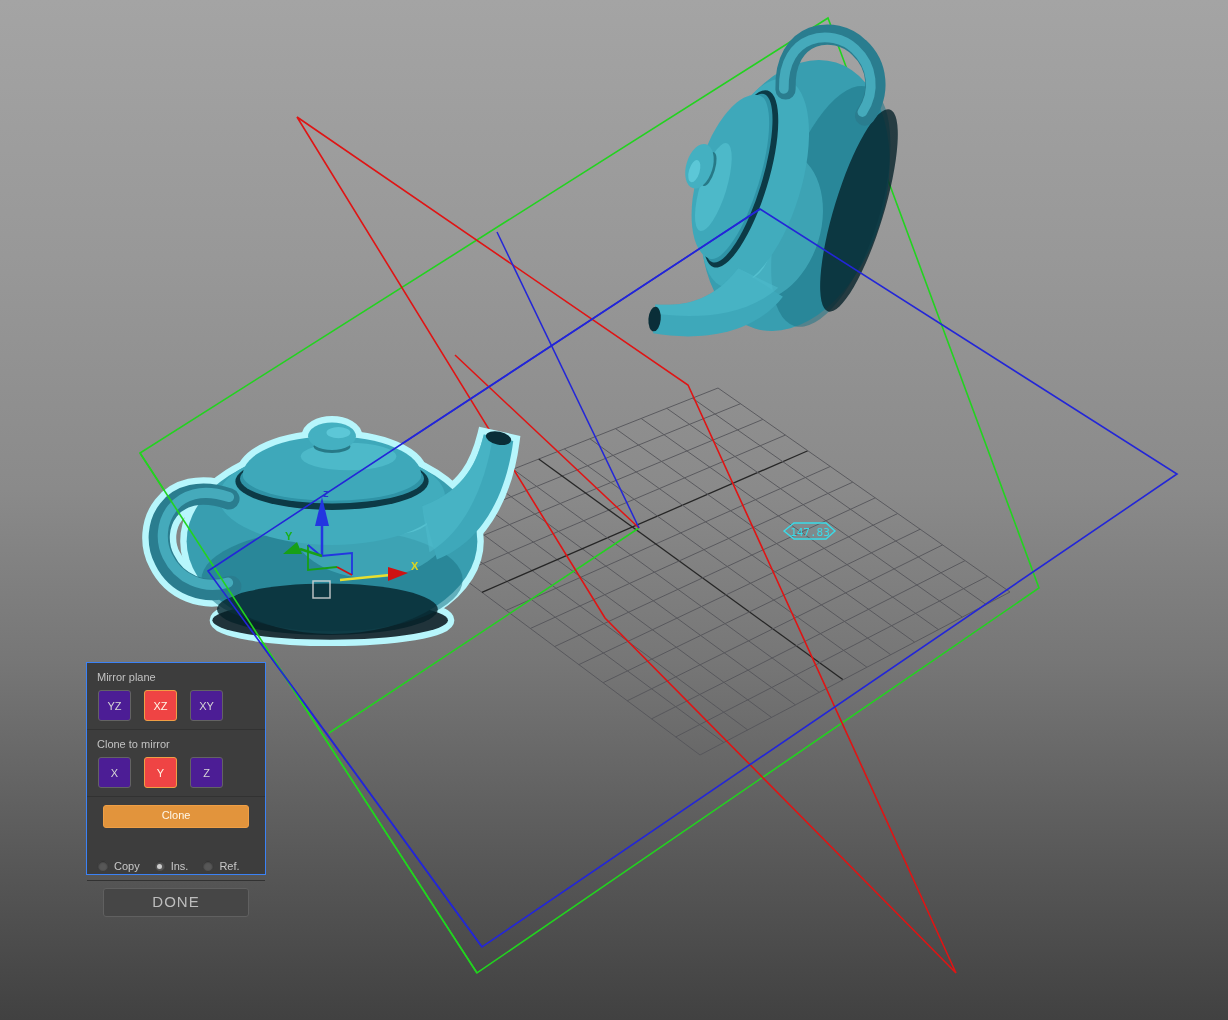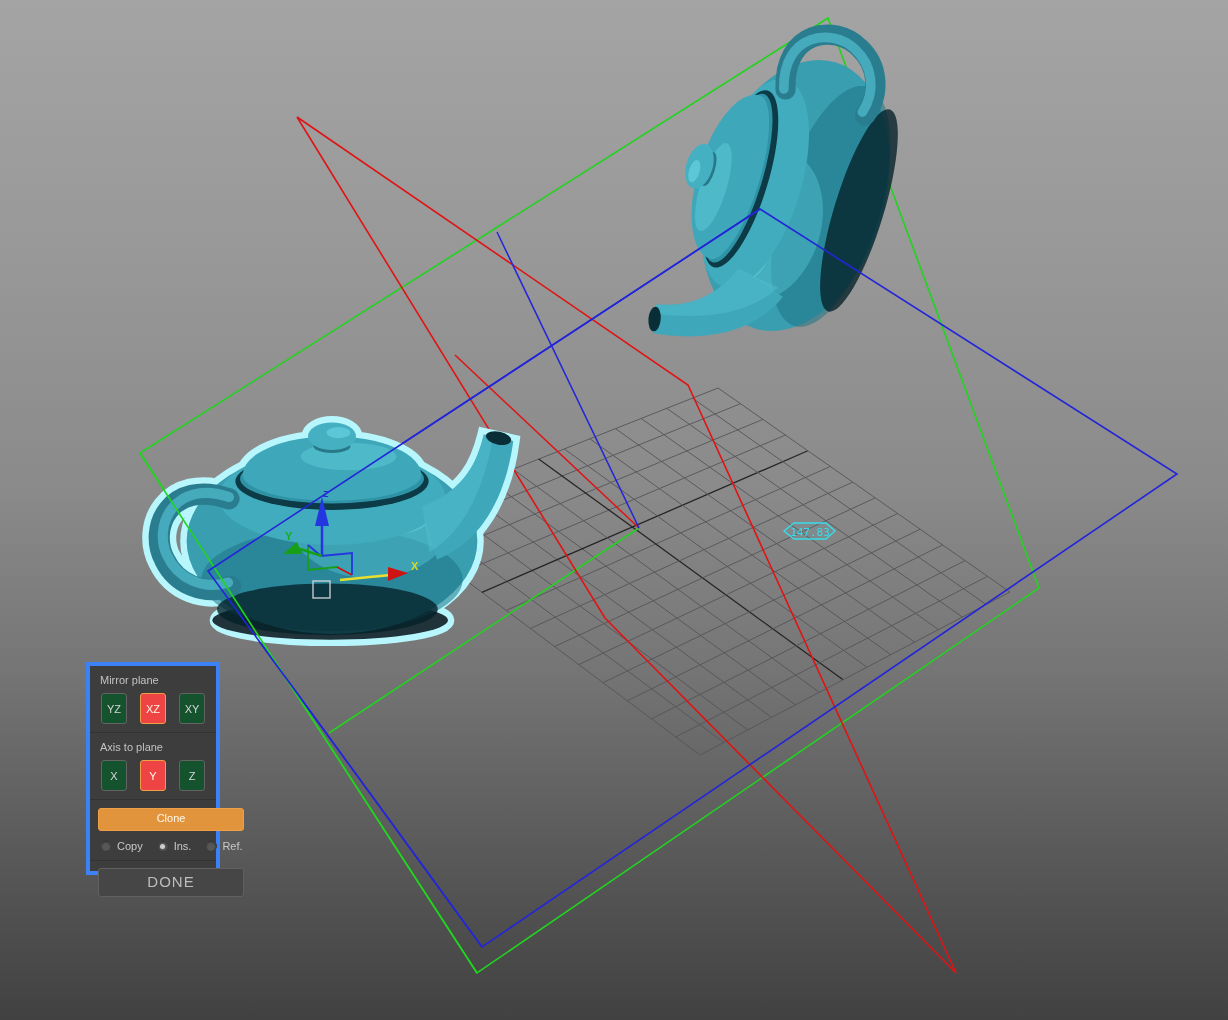--- a/index.html
+++ b/index.html
@@ -4,39 +4,39 @@
 <style>
   html,body{margin:0;padding:0;}
   body{
     width:1228px;height:1020px;overflow:hidden;position:relative;
     background:linear-gradient(180deg,#a4a4a4 0%,#989898 25%,#8a8a8a 48%,#767676 65%,#575757 85%,#414141 100%);
     font-family:"Liberation Sans",sans-serif;
   }
   #viewport{position:absolute;left:0;top:0;width:1228px;height:1020px;}
   
   .tool-panel{
-    position:absolute;left:86px;top:662px;width:134px;height:213px;
-    background:#3d3d3d;border:4px solid #3b82f6;box-sizing:border-box;
+    position:absolute;left:86px;top:662px;width:180px;height:213px;
+    background:#3d3d3d;border:1px solid #3b82f6;box-sizing:border-box;
     color:#c8c8c8;font-size:11px;z-index:10;
   }
   .panel-section{border-bottom:1px solid #323232;padding:7px 8px 8px 8px;box-sizing:border-box;}
   .panel-section:last-child{border-bottom:none;}
   .section-title{color:#c2c2c2;margin:1px 2px 7px 2px;font-size:11px;}
   .btn-row{display:flex;gap:13px;padding:0 3px;}
   .sq-btn{
-    width:31px;height:29px;background:#14532d;border:1px solid #636363;border-radius:3px;
+    width:31px;height:29px;background:#4c1d95;border:1px solid #636363;border-radius:3px;
     color:#d6d6d6;display:flex;align-items:center;justify-content:center;font-size:11px;cursor:pointer;
   }
   .sq-btn.active{background:#ef4444;border-color:#ef9f45;color:#fff7e8;}
   .clone-btn{
     display:block;width:144px;height:21px;margin:1px auto 4px auto;background:#e2943c;border:1px solid #ef9f45;
     border-radius:3px;color:#fff7e8;font-size:11px;text-align:center;line-height:19px;cursor:pointer;
   }
   .radio-row{display:flex;align-items:center;margin:9px 2px 0 2px;gap:6px;}
-  .radio-group{display:flex;align-items:center;gap:5px;margin-right:8px;}
+  .radio-group{display:flex;align-items:center;gap:5px;margin-right:8px;margin-top:23px;}
   .radio-group:last-child{margin-right:0;}
   .radio{
     width:10px;height:10px;border-radius:50%;background:#575757;border:1px solid #3a3a3a;
     box-shadow:inset 0 1px 2px rgba(0,0,0,.55);display:flex;align-items:center;justify-content:center;cursor:pointer;flex:none;
   }
   .radio .dot{width:5px;height:5px;border-radius:50%;background:#cdcdcd;}
   .radio-label{color:#c8c8c8;}
   .done-btn{
     display:block;width:144px;height:27px;margin:7px auto 0 auto;background:#464646;border:1px solid #606060;
     border-radius:3px;color:#bdbdbd;font-size:15px;text-align:center;line-height:25px;letter-spacing:1px;cursor:pointer;
@@ -169,21 +169,21 @@
   <div class="panel-section">
     <div class="section-title">Mirror plane</div>
     <div class="btn-row">
       <div class="sq-btn">YZ</div>
       <div class="sq-btn active">XZ</div>
       <div class="sq-btn">XY</div>
     </div>
   </div>
 
   <div class="panel-section">
-    <div class="section-title">Axis to plane</div>
+    <div class="section-title">Clone to mirror</div>
     <div class="btn-row">
       <div class="sq-btn">X</div>
       <div class="sq-btn active">Y</div>
       <div class="sq-btn">Z</div>
     </div>
   </div>
 
   <div class="panel-section">
     <div class="clone-btn">Clone</div>
     <div class="radio-row">

